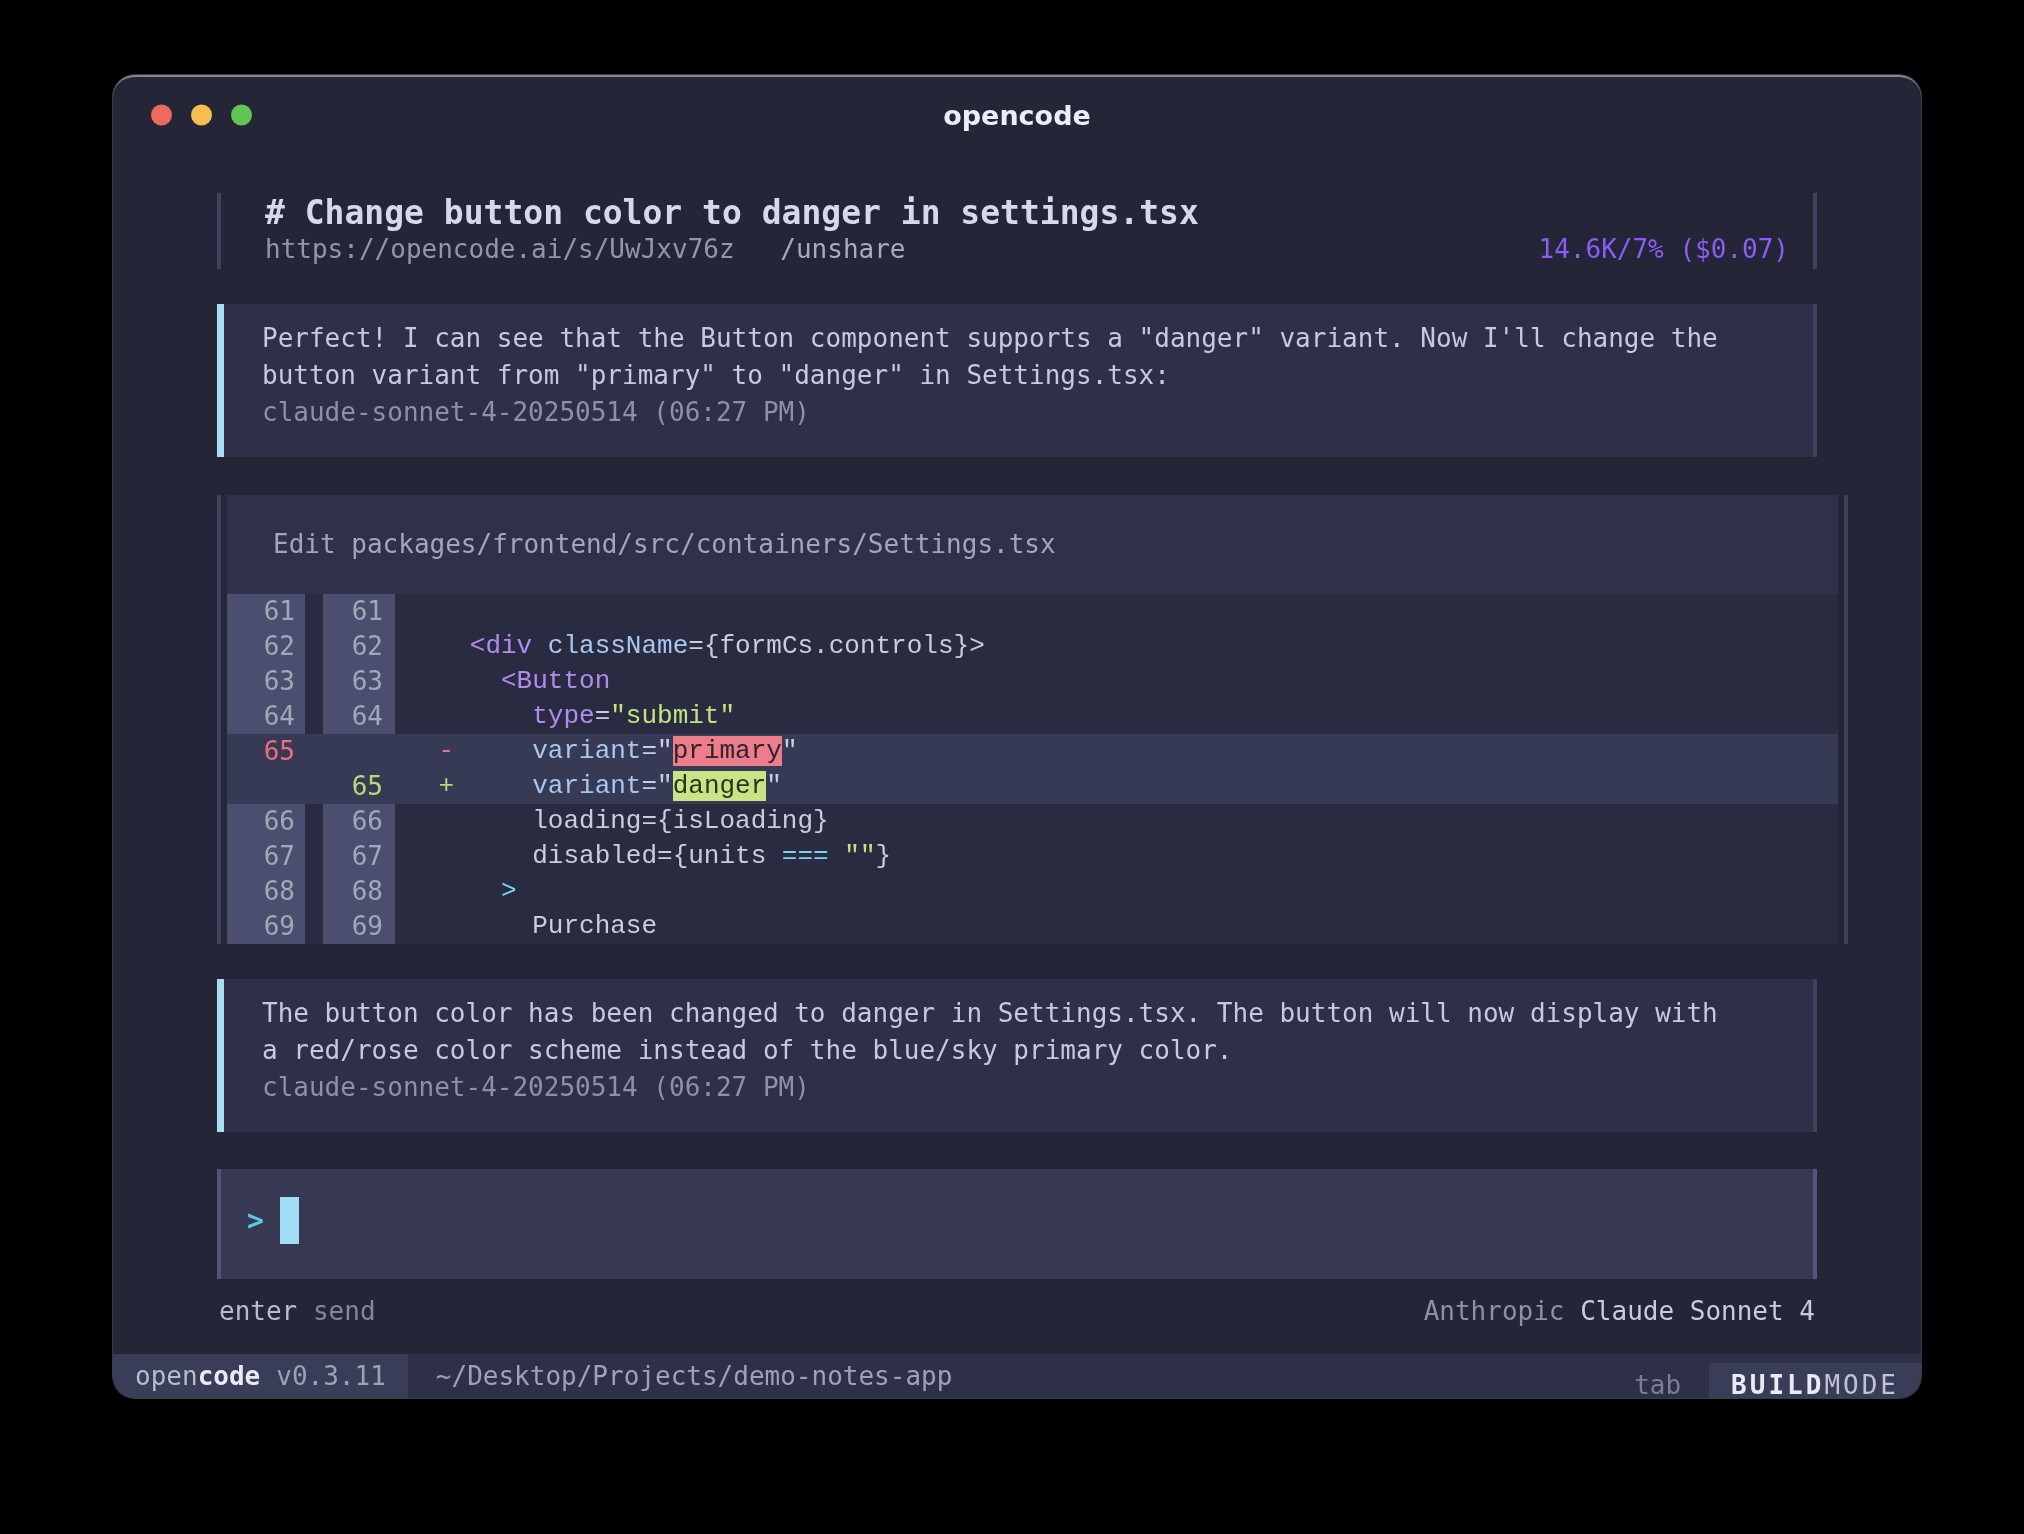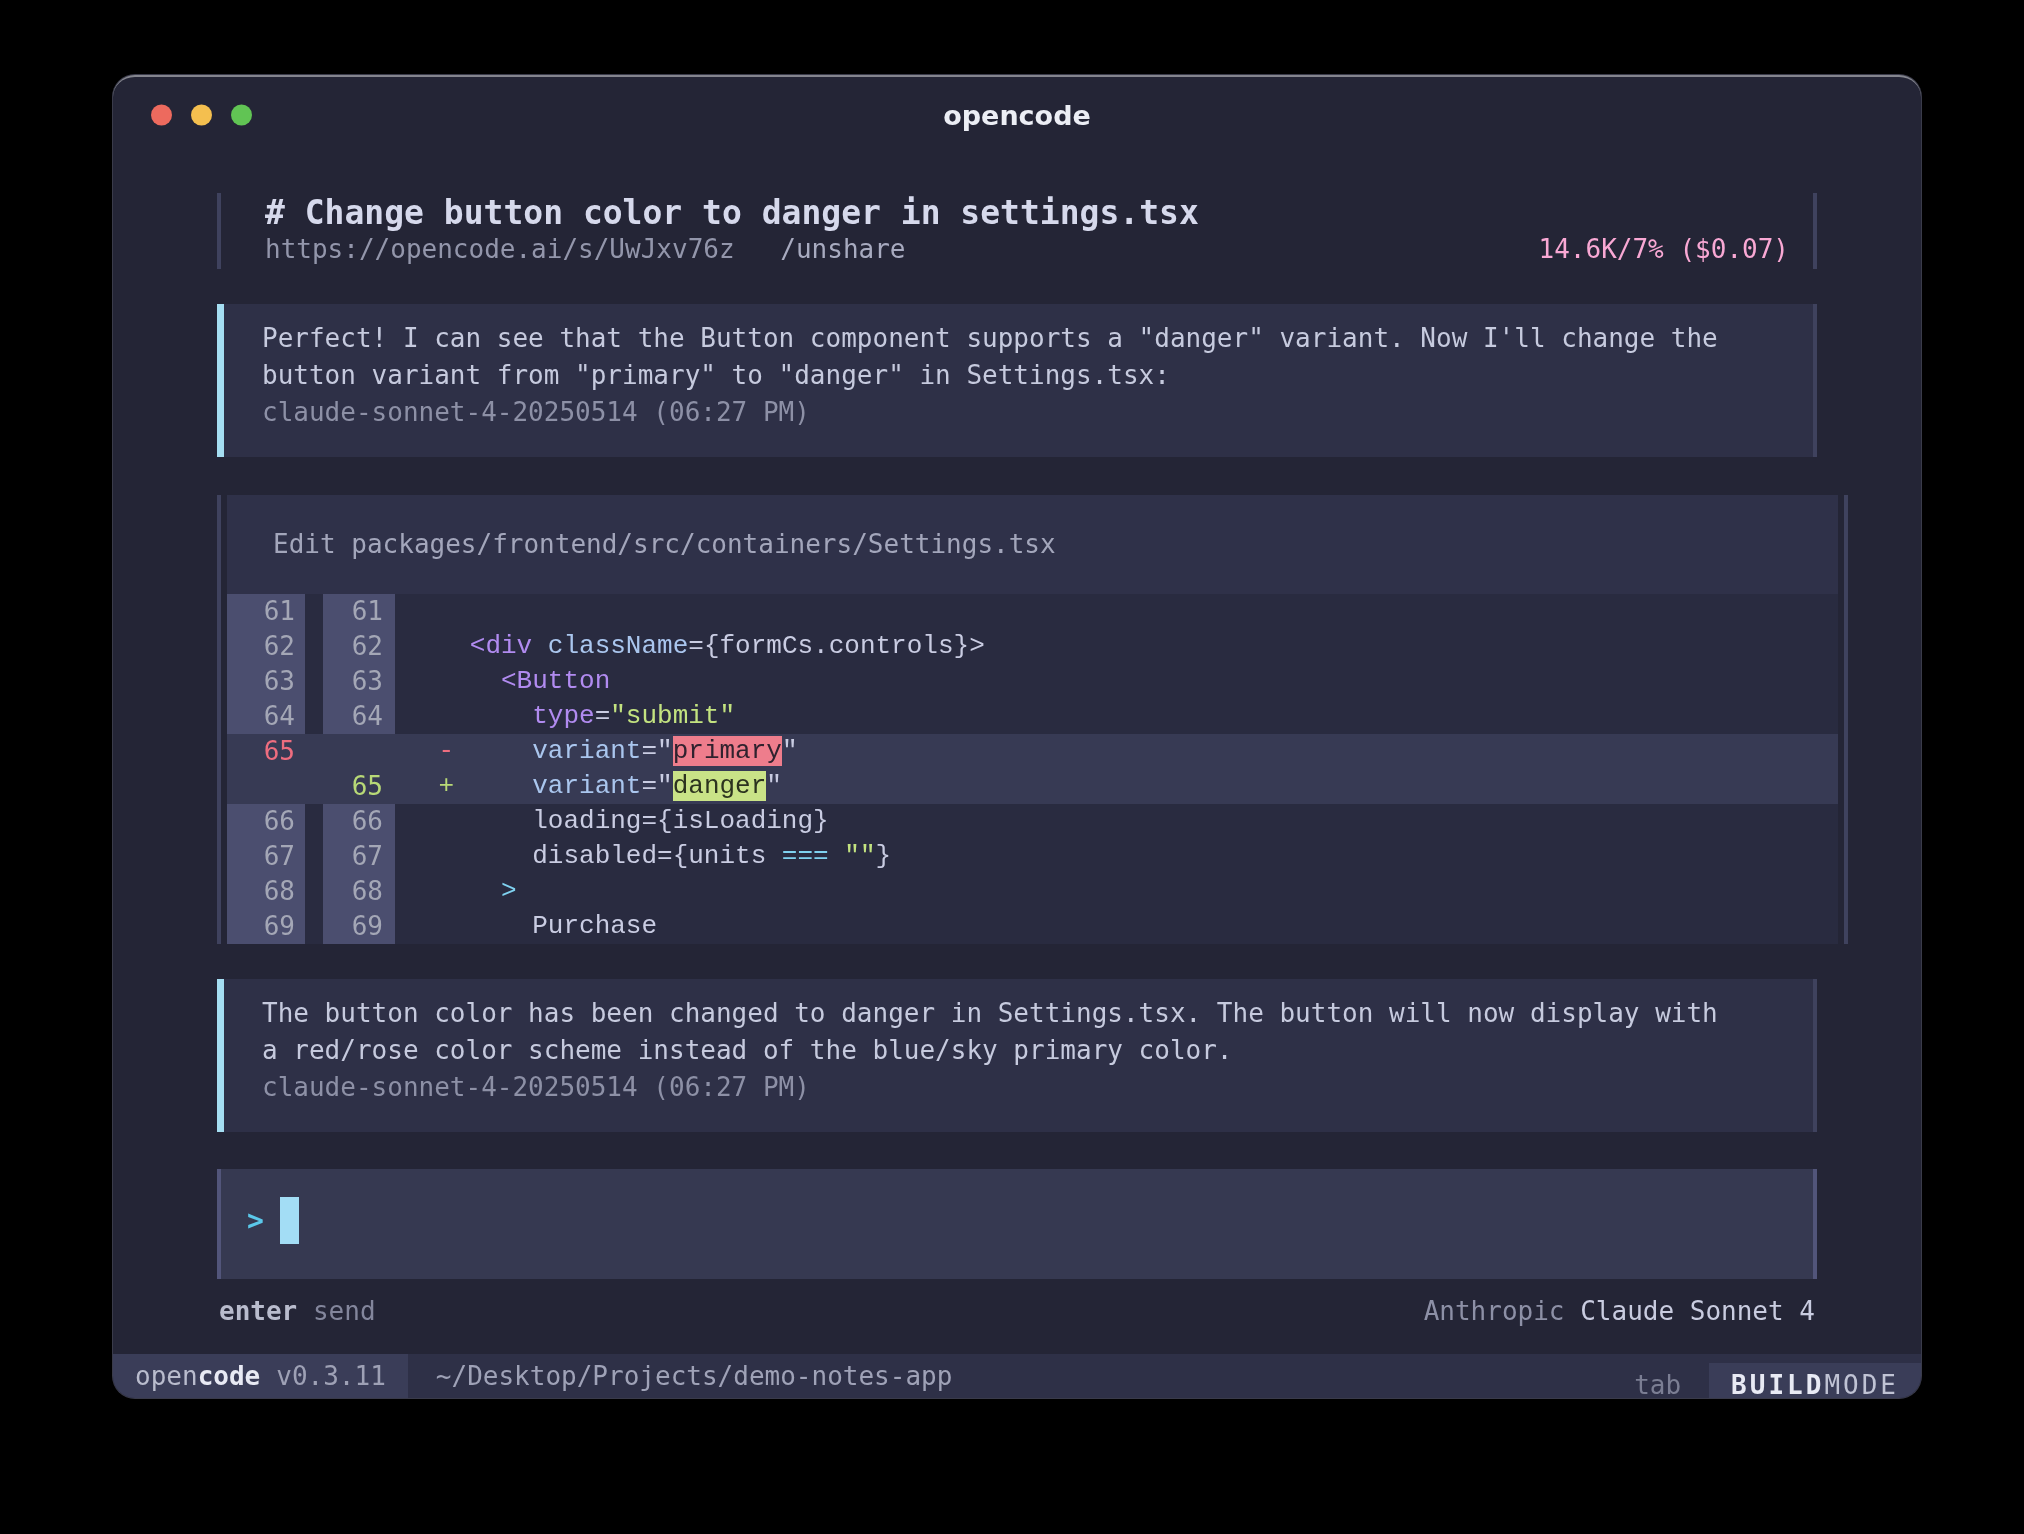--- a/index.html
+++ b/index.html
@@ -17,21 +17,21 @@
   .win-title{font-family:"DejaVu Sans", sans-serif;font-weight:700;font-size:27px;color:#eceef5;}
   
   .content{flex:1;display:flex;flex-direction:column;padding:0 104px;min-height:0;}
   
   .session{margin-top:40px;border-left:4px solid #3f425e;border-right:4px solid #3f425e;
     padding:2px 24px 2px 44px;}
   .session-title{font-size:33px;font-weight:700;color:#d6d9ec;line-height:36px;white-space:pre;}
   .session-sub{display:flex;justify-content:space-between;line-height:36px;font-size:26px;}
   .share-url{color:#9396ab;}
   .unshare{color:#a8abc0;margin-left:30px;}
-  .stats{color:#f9a8d4;}
+  .stats{color:#8b5cf6;}
   
   .msg{margin-top:35px;background:#2e3047;border-left:7px solid #a5def2;border-right:4px solid #3f425e;
     padding:16px 20px 26px 38px;}
   .msg-text{font-size:26px;line-height:37px;color:#c6cade;white-space:pre-wrap;}
   .msg-meta{font-size:26px;line-height:37px;color:#8d90a6;}
   
   .diff-wrap{margin-top:38px;margin-right:-31px;border-left:4px solid #3f425e;border-right:4px solid #3f425e;
     padding:0 6px;}
   .diff-card{background:#2f3149;}
   .diff-header{padding:32px 0 32px 46px;font-size:26px;color:#a3a6bb;line-height:35px;}
@@ -55,21 +55,21 @@
   .c-del{background:#ee7d8c;color:#30222e;}
   .c-add{background:#c9e387;color:#2c331f;}
   
   .inputbox{margin-top:37px;height:110px;background:#363951;border-left:4px solid #52557a;
     border-right:4px solid #52557a;padding:28px 0 0 26px;box-sizing:border-box;}
   .prompt-row{display:flex;align-items:center;gap:16px;}
   .prompt-symbol{color:#5bc8ea;font-size:28px;font-weight:700;}
   .cursor{display:inline-block;width:19px;height:47px;background:#a3ddf5;}
   
   .hintrow{margin-top:14px;display:flex;justify-content:space-between;font-size:26px;line-height:36px;padding:0 2px;}
-  .hint-key{color:#b9bccd;font-weight:bold;}
+  .hint-key{color:#b9bccd;}
   .hint-action{color:#83869c;}
   .hint-provider{color:#8d90a6;}
   .hint-model{color:#c9cce0;}
   
   .statusbar{margin-top:auto;height:44px;flex:none;background:#2e3047;display:flex;align-items:center;
     font-size:26px;}
   .sb-seg{background:#3a3d58;height:44px;display:flex;align-items:center;padding:0 22px;}
   .sb-app-regular{color:#b9bccd;}
   .sb-app-bold{color:#e8eaf4;font-weight:700;}
   .sb-version{color:#9ea1b5;margin-left:16px;}

